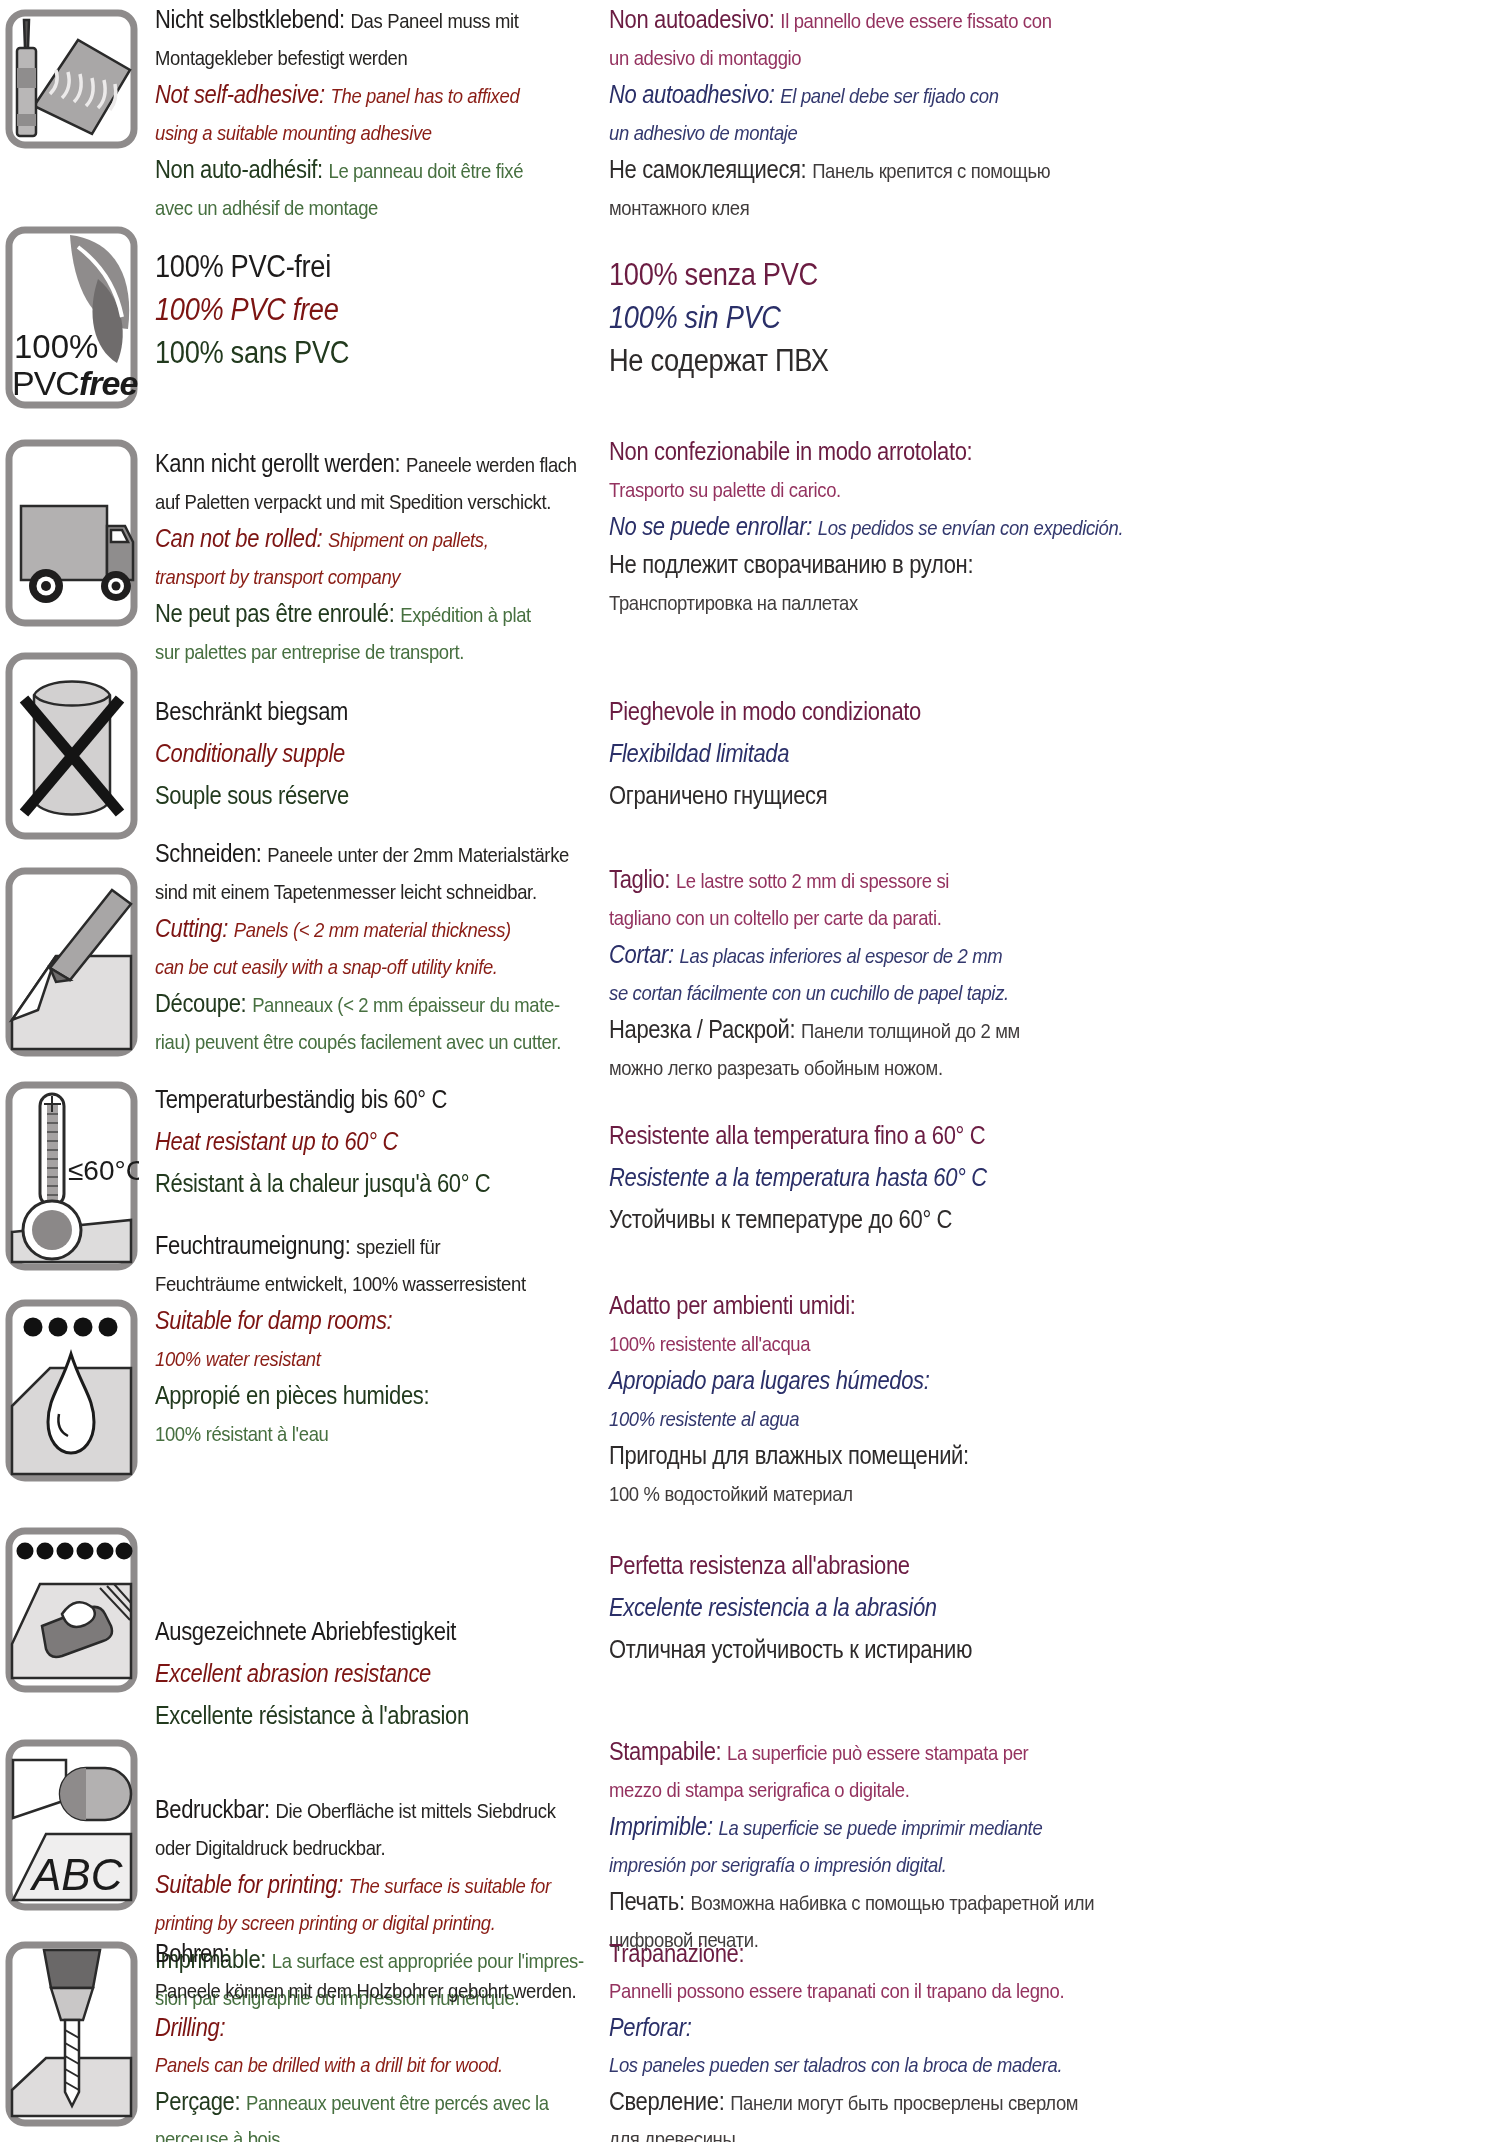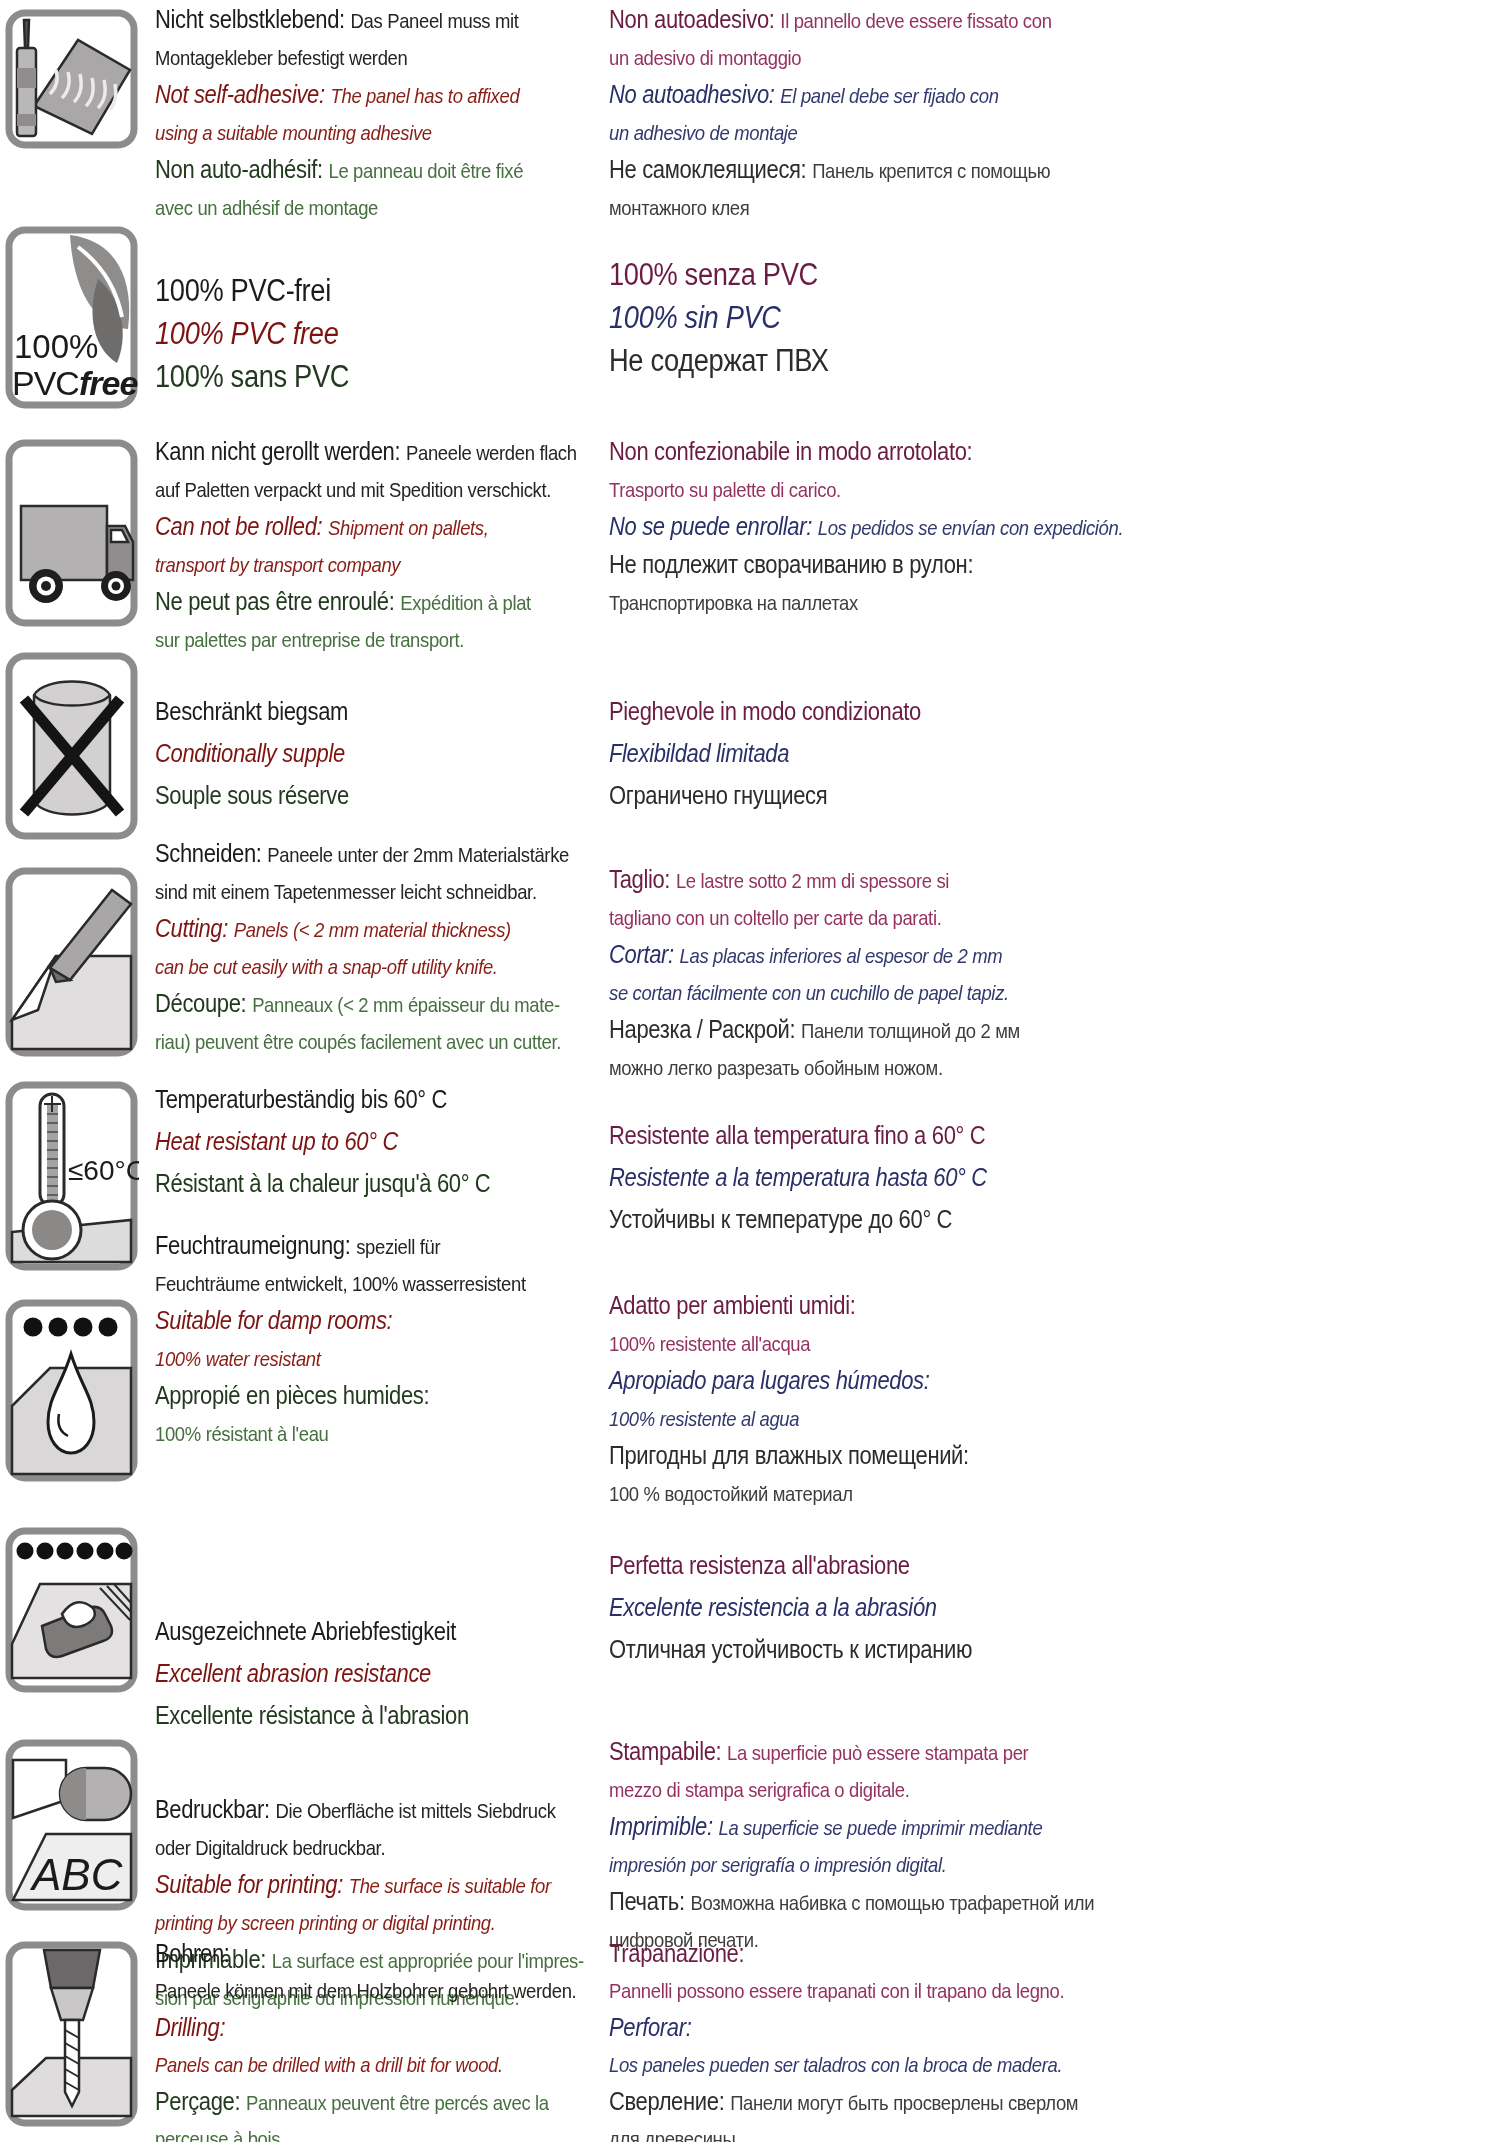--- a/index.html
+++ b/index.html
@@ -72,21 +72,21 @@
     <div class="icon-cell" style="top:225px;height:185px">
       <svg width="135" height="185" viewBox="0 0 135 185">
         <rect class="frame" x="5" y="5" width="125" height="175" rx="16"></rect>
         <path d="M66,10 C114,16 130,56 124,104 C96,102 70,74 66,10 Z" fill="#8f8c8c"></path>
         <path d="M94,54 C120,76 124,112 113,138 C90,124 82,90 94,54 Z" fill="#6f6c6c"></path>
         <path d="M74,22 C98,40 112,62 118,92" stroke="#ffffff" stroke-width="4" fill="none"></path>
         <text class="icontext" x="10" y="133" font-size="33">100%</text>
         <text class="icontext" x="8" y="170" font-size="34" letter-spacing="-1"><tspan>PVC</tspan><tspan font-style="italic" font-weight="bold">free</tspan></text>
       </svg>
     </div>
-    <div class="col left" style="top:272px">
+    <div class="col left" style="top:248px">
         <div class="line"><span class="seg-de-h">100% PVC-frei</span></div>
         <div class="line"><span class="seg-en-h">100% PVC free</span></div>
         <div class="line"><span class="seg-fr-h">100% sans PVC</span></div>
       </div>
     <div class="col right" style="top:256px">
         <div class="line"><span class="seg-it-h">100% senza PVC</span></div>
         <div class="line"><span class="seg-es-h">100% sin PVC</span></div>
         <div class="line"><span class="seg-ru-h">Не содержат ПВХ</span></div>
       </div>
   </section>
@@ -99,21 +99,21 @@
         <polygon points="103,88 121,88 129,104 129,142 103,142" fill="#8f8d8d" class="ol"></polygon>
         <polygon points="107,92 118,92 124,104 107,104" fill="#ffffff" class="ol" stroke-width="2"></polygon>
         <circle cx="42" cy="148" r="17" fill="#1f1e1e"></circle>
         <circle cx="42" cy="148" r="9.5" fill="#ffffff"></circle>
         <circle cx="42" cy="148" r="5" fill="#1f1e1e"></circle>
         <circle cx="112" cy="148" r="15" fill="#1f1e1e"></circle>
         <circle cx="112" cy="148" r="8" fill="#ffffff"></circle>
         <circle cx="112" cy="148" r="4.5" fill="#1f1e1e"></circle>
       </svg>
     </div>
-    <div class="col left" style="top:434px">
+    <div class="col left" style="top:446px">
         <div class="line"><span class="seg-de-h">Kann nicht gerollt werden: </span><span class="seg-de">Paneele werden flach</span></div>
         <div class="line"><span class="seg-de">auf Paletten verpackt und mit Spedition verschickt.</span></div>
         <div class="line"><span class="seg-en-h">Can not be rolled: </span><span class="seg-en">Shipment on pallets,</span></div>
         <div class="line"><span class="seg-en">transport by transport company</span></div>
         <div class="line"><span class="seg-fr-h">Ne peut pas être enroulé: </span><span class="seg-fr">Expédition à plat</span></div>
         <div class="line"><span class="seg-fr">sur palettes par entreprise de transport.</span></div>
       </div>
     <div class="col right" style="top:434px">
         <div class="line"><span class="seg-it-h">Non confezionabile in modo arrotolato:</span></div>
         <div class="line"><span class="seg-it">Trasporto su palette di carico.</span></div>

